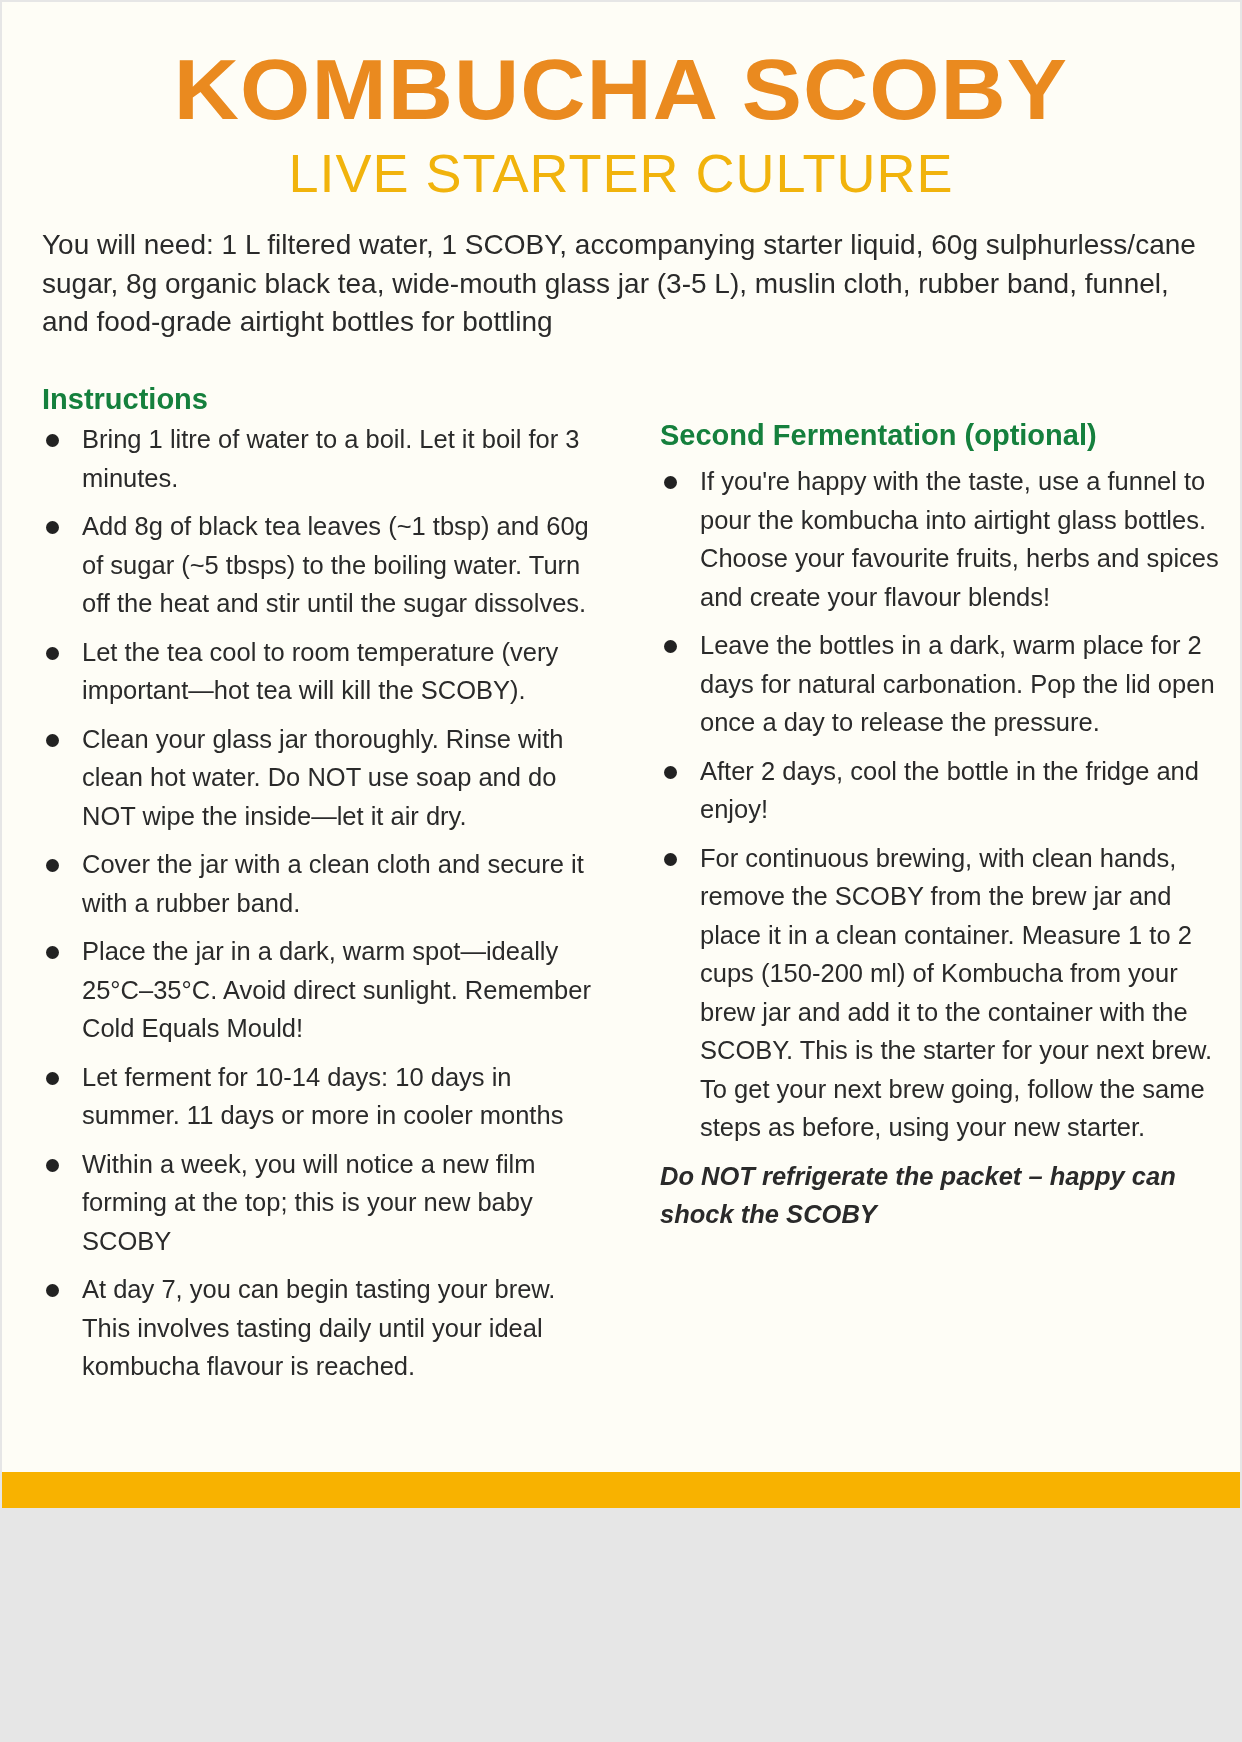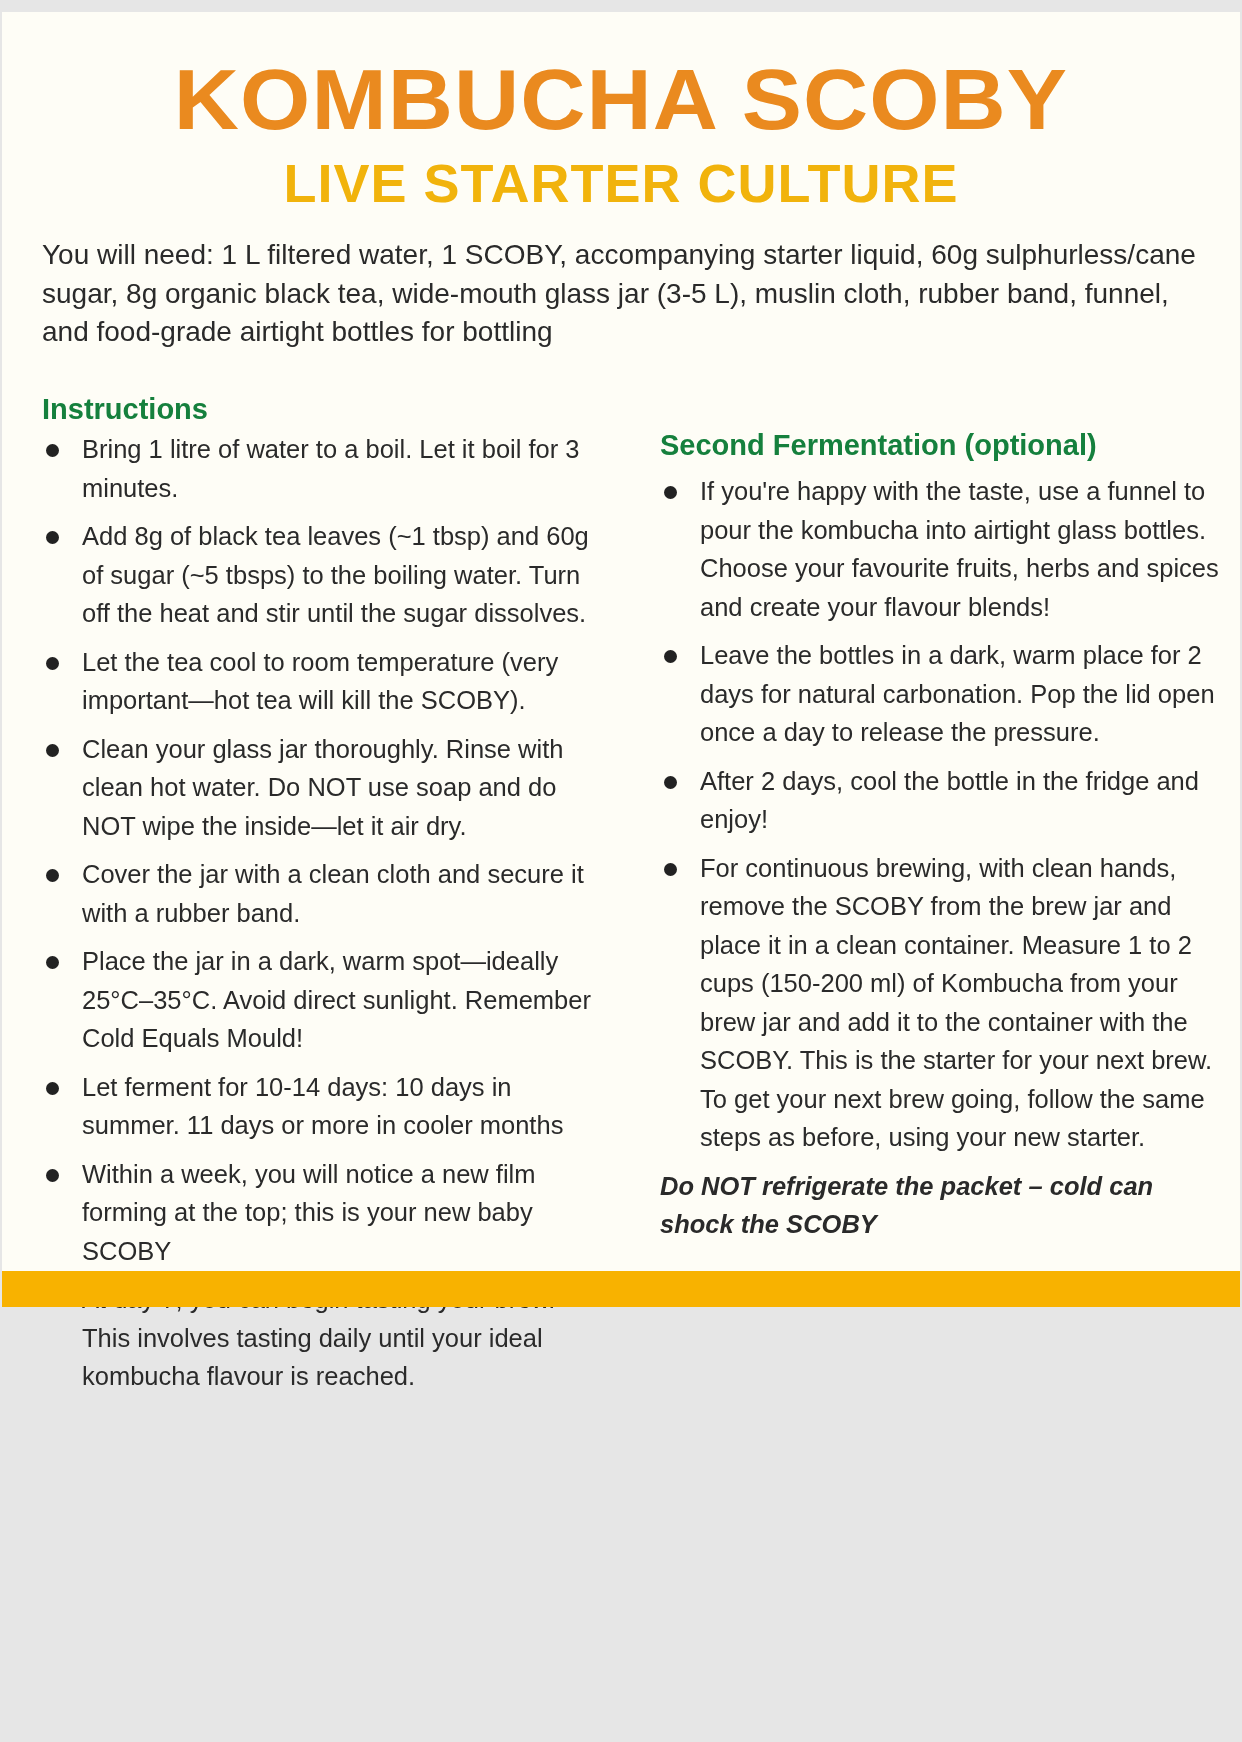--- a/index.html
+++ b/index.html
@@ -5,42 +5,42 @@
   html, body { margin: 0; padding: 0; }
   body {
     width: 1242px; height: 1742px;
     background: #e6e6e6;
     font-family: "Liberation Sans", sans-serif;
     position: relative;
     overflow: hidden;
   }
   .card {
     position: absolute;
-    left: 2px; top: 12px;
-    width: 1238px; height: 1295px;
+    left: 2px; top: 2px;
+    width: 1238px; height: 1506px;
     background: #fefdf6;
     box-sizing: border-box;
   }
   .title {
     position: absolute; left: 0; width: 100%;
     top: 44px;
     text-align: center;
     color: #ea8a1f;
     font-weight: 700;
     font-size: 86px;
     letter-spacing: 1px;
     line-height: 1;
     transform: scaleX(1.05);
   }
   .subtitle {
     position: absolute; left: 0; width: 100%;
     top: 144px;
     text-align: center;
     color: #f1b30c;
-    font-weight: 700;
+    font-weight: 400;
     font-size: 54px;
     letter-spacing: 1px;
     line-height: 1;
   }
   .intro {
     position: absolute;
     left: 40px; top: 224px; width: 1170px;
     font-size: 28px;
     line-height: 38.5px;
     color: #2a2a2a;
@@ -115,17 +115,17 @@
 
   <div class="col col-right">
     <div class="spacer"></div>
     <div class="heading">Second Fermentation (optional)</div>
     <ul class="steps" style="margin-top:8px;">
       <li><span class="bullet"></span><span>If you're happy with the taste, use a funnel to pour the kombucha into airtight glass bottles. Choose your favourite fruits, herbs and spices and create your flavour blends!</span></li>
       <li><span class="bullet"></span><span>Leave the bottles in a dark, warm place for 2 days for natural carbonation. Pop the lid open once a day to release the pressure.</span></li>
       <li><span class="bullet"></span><span>After 2 days, cool the bottle in the fridge and enjoy!</span></li>
       <li><span class="bullet"></span><span>For continuous brewing, with clean hands, remove the SCOBY from the brew jar and place it in a clean container. Measure 1 to 2 cups (150-200 ml) of Kombucha from your brew jar and add it to the container with the SCOBY.  This is the starter for your next brew. To get your next brew going, follow the same steps as before, using your new starter.</span></li>
     </ul>
-    <div class="note">Do NOT refrigerate the packet – cold can shock the SCOBY</div>
+    <div class="note">Do NOT refrigerate the packet – happy can shock the SCOBY</div>
   </div>
 
   <div class="bottom-bar"></div>
 </div>
 
 </body></html>

